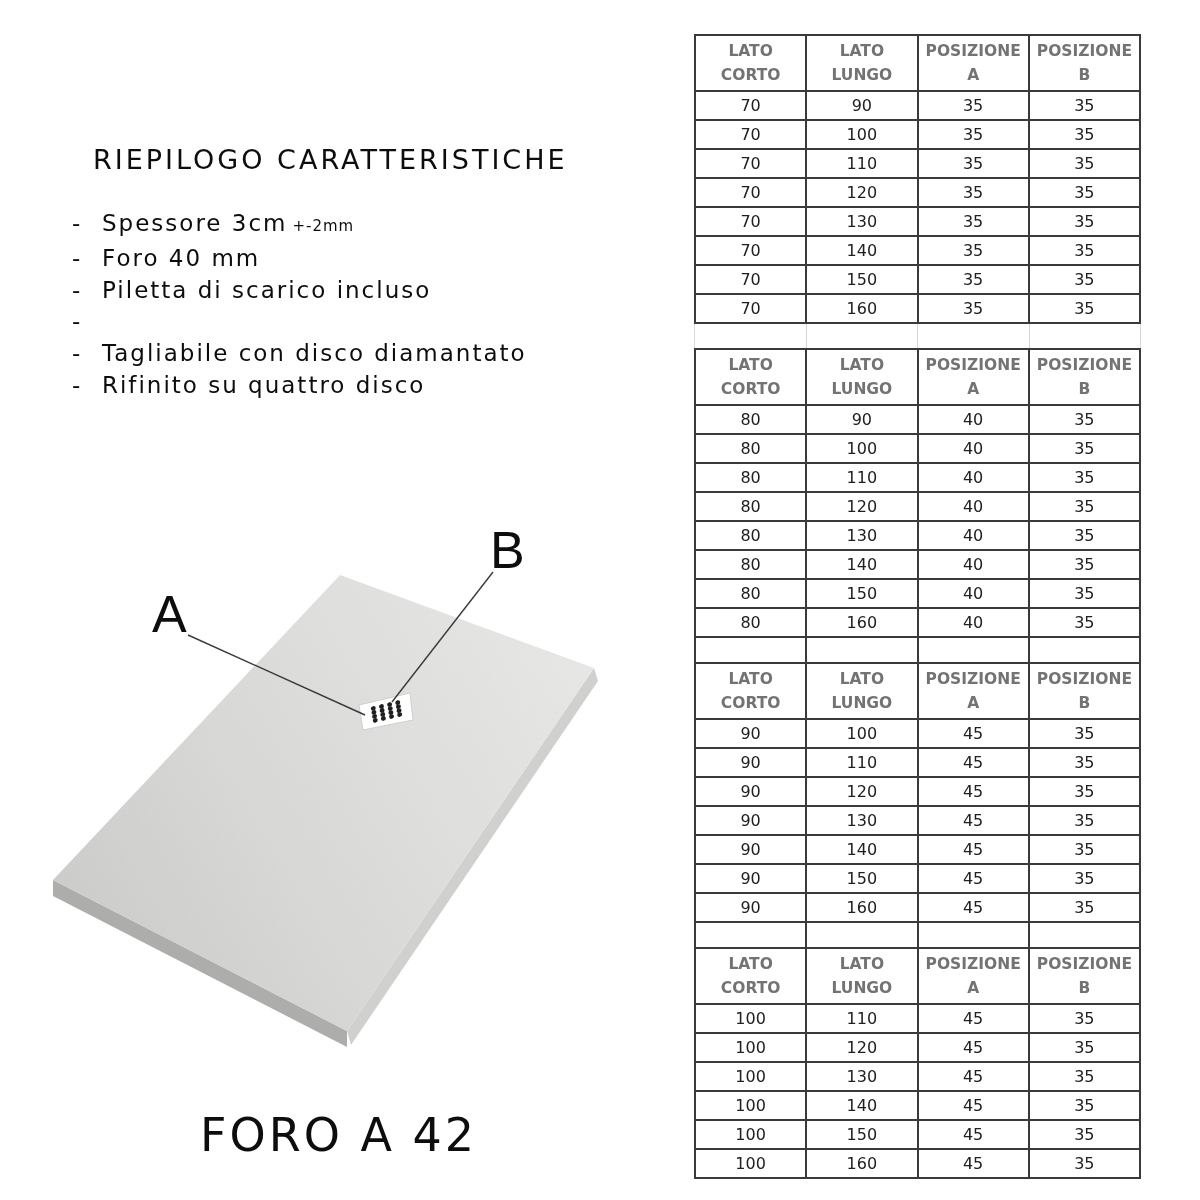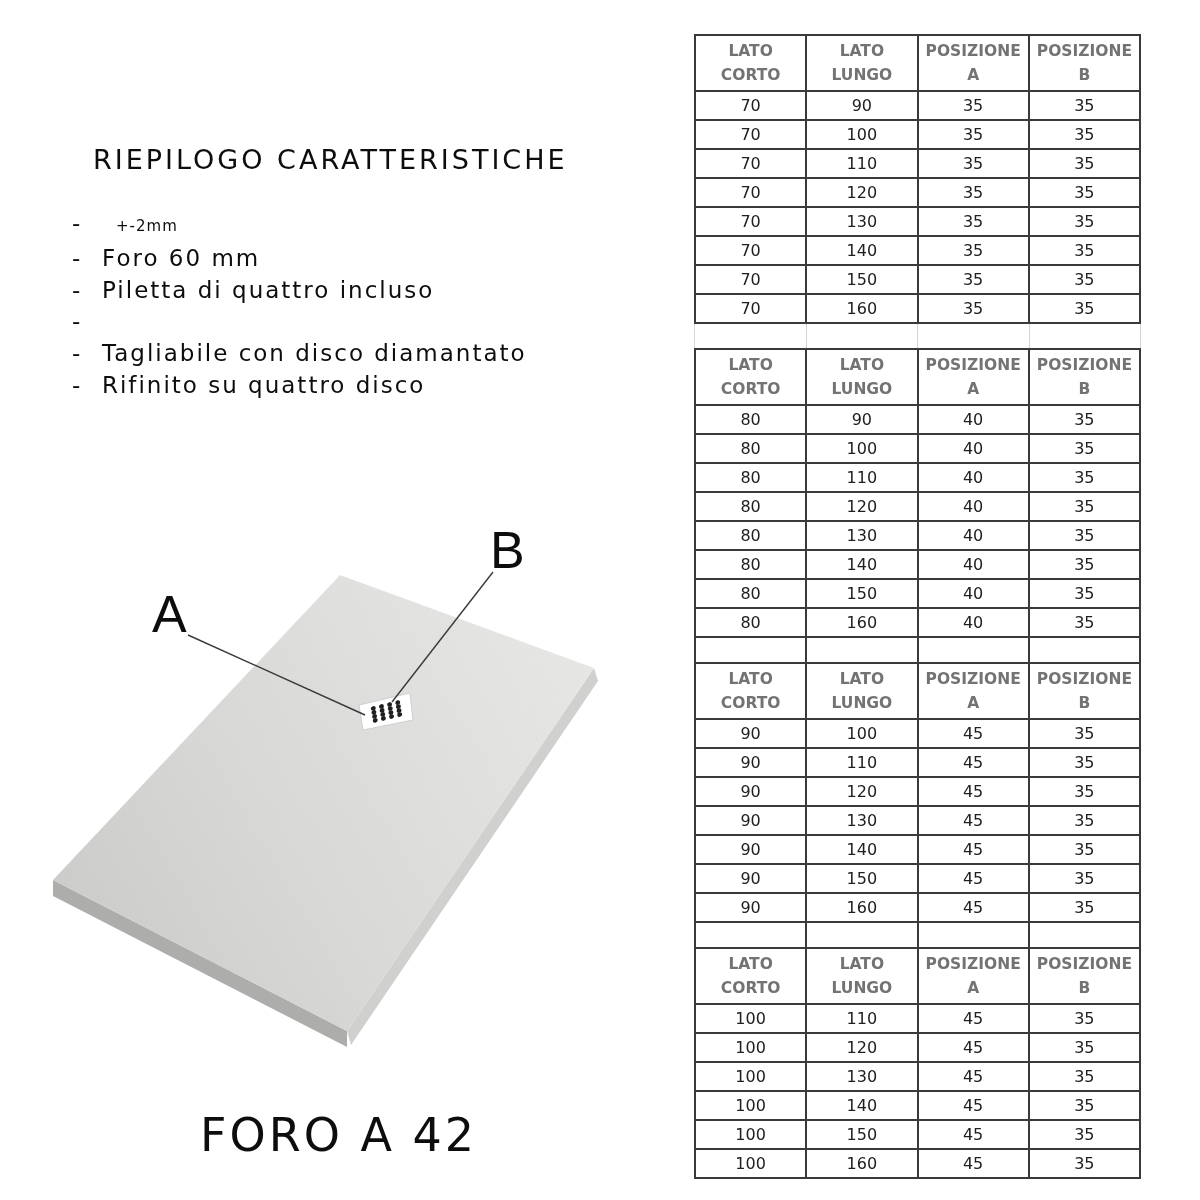--- a/index.html
+++ b/index.html
@@ -15,21 +15,21 @@
     font-size:27px; font-weight:400; letter-spacing:3px; color:#0d0d0d;
     white-space:nowrap;
   }
   .feature-list {
     position:absolute; left:72px; top:208px; margin:0; padding:0; list-style:none;
     font-family:"DejaVu Sans", sans-serif;
     font-size:23px; line-height:31.8px; letter-spacing:2px; color:#0d0d0d;
   }
   .feature-list li { display:flex; align-items:baseline; white-space:nowrap; }
   .feature-list .dash { width:30px; flex:0 0 30px; }
-  .feature-list .fnote { font-size:15px; letter-spacing:1px; margin-left:14px;text-align:right; }
+  .feature-list .fnote { font-size:15px; letter-spacing:1px; margin-left:5px;text-align:right; }
 
   .diagram-svg { position:absolute; left:20px; top:520px; width:660px; height:560px; }
 
   .foro-caption {
     position:absolute; left:200px; top:1108px;
     font-family:"DejaVu Sans", sans-serif;
     font-size:46px; font-weight:400; letter-spacing:3px; color:#0d0d0d;
     white-space:nowrap;
   }
 
@@ -61,29 +61,30 @@
 </head>
 <body>
 
 <div class="page">
 
   <h1 class="summary-title">RIEPILOGO CARATTERISTICHE</h1>
 
   <ul class="feature-list">
     <li>
       <span class="dash">-</span>
+      <span class="ftext">Spessore 3cm</span>
       <span class="fnote">+-2mm</span>
     </li>
     <li>
       <span class="dash">-</span>
-      <span class="ftext">Foro 60 mm</span>
-    </li>
-    <li>
-      <span class="dash">-</span>
-      <span class="ftext">Piletta di quattro incluso</span>
+      <span class="ftext">Foro 40 mm</span>
+    </li>
+    <li>
+      <span class="dash">-</span>
+      <span class="ftext">Piletta di scarico incluso</span>
     </li>
     <li>
       <span class="dash">-</span>
     </li>
     <li>
       <span class="dash">-</span>
       <span class="ftext">Tagliabile con disco diamantato</span>
     </li>
     <li>
       <span class="dash">-</span>

